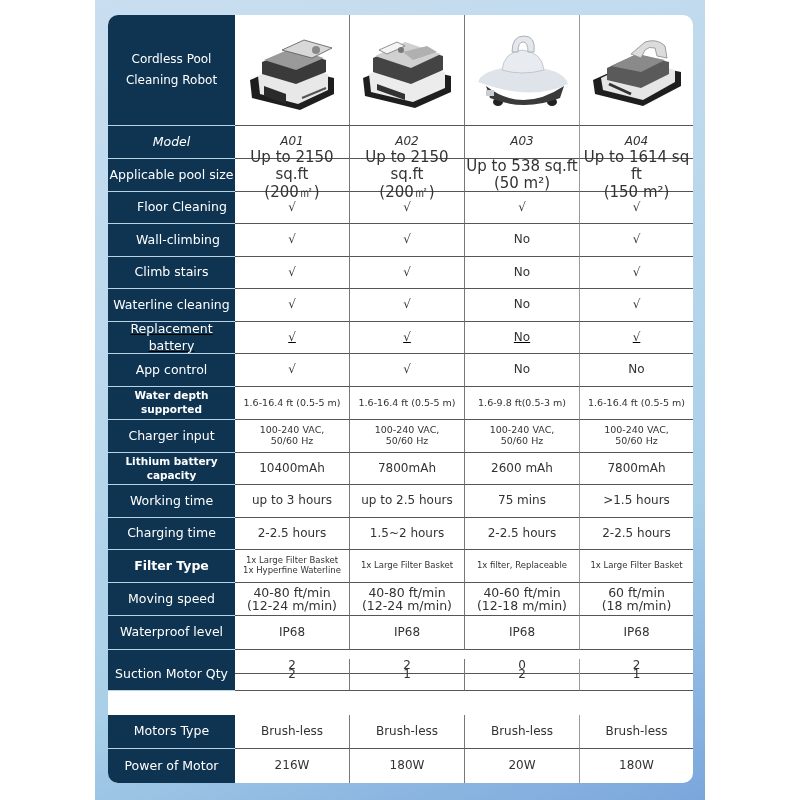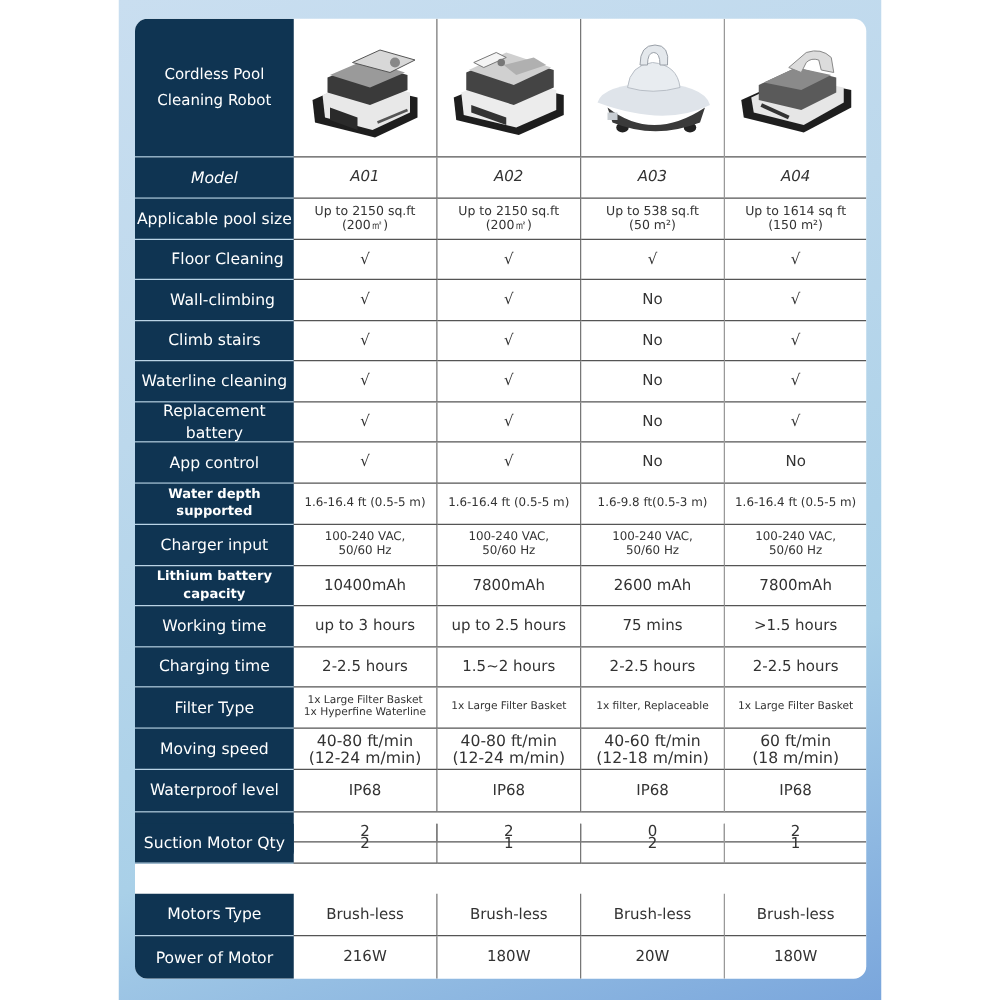--- a/index.html
+++ b/index.html
@@ -30,21 +30,21 @@
       flex:none; display:flex; align-items:center; justify-content:center; text-align:center;
       color:#333333; font-size:12px; line-height:1.15; box-sizing:border-box;
       border-bottom:1px solid #555555; border-right:1px solid #777777;
     }
     .cell.c1 { width:115px; }
     .cell.c2 { width:115px; }
     .cell.c3 { width:115px; border-right:1px solid #999999; }
     .cell.c4 { width:113px; border-right:none; }
     .cell.tiny { font-size:9.5px; }
     .cell.xs { font-size:8.5px; }
-    .cell.smallish { font-size:10px;align-items:center; }
+    .cell.smallish { font-size:15px;align-items:center; }
     .cell.speed { font-size:12.5px; line-height:1.05; }
     .last .cell, .last .hcell { border-bottom:none; }
     .img-cell { border-bottom:1px solid #555555; }
     svg { display:block; }
   </style>
 </head>
 <body>
 
 <div class="bg-panel"></div>
 
@@ -165,21 +165,21 @@
   </div>
 
   <div class="row" style="top:274px;height:33px;">
     <div class="hcell" style="height:33px;">Waterline cleaning</div>
     <div class="cell c1">√</div>
     <div class="cell c2">√</div>
     <div class="cell c3">No</div>
     <div class="cell c4">√</div>
   </div>
 
-  <div class="row" style="top:307px;height:32px;">
+  <div class="row" style="top:307px;height:32px;text-decoration:underline;">
     <div class="hcell" style="height:32px;">Replacement battery</div>
     <div class="cell c1">√</div>
     <div class="cell c2">√</div>
     <div class="cell c3">No</div>
     <div class="cell c4">√</div>
   </div>
 
   <div class="row" style="top:339px;height:33px;">
     <div class="hcell" style="height:33px;">App control</div>
     <div class="cell c1">√</div>
@@ -242,21 +242,21 @@
 
   <div class="row" style="top:503px;height:32px;">
     <div class="hcell" style="height:32px;">Charging time</div>
     <div class="cell c1">2-2.5 hours</div>
     <div class="cell c2">1.5~2 hours</div>
     <div class="cell c3">2-2.5 hours</div>
     <div class="cell c4">2-2.5 hours</div>
   </div>
 
   <div class="row" style="top:535px;height:33px;">
-    <div class="hcell" style="height:33px;">Filter Type</div>
+    <div class="hcell" style="height:33px;font-weight:bold;">Filter Type</div>
     <div class="cell c1 xs">
         <div>
           <div>1x Large Filter Basket</div>
           <div>1x Hyperfine Waterline</div>
         </div>
       </div>
     <div class="cell c2 xs">1x Large Filter Basket</div>
     <div class="cell c3 xs">1x filter, Replaceable</div>
     <div class="cell c4 xs">1x Large Filter Basket</div>
   </div>

